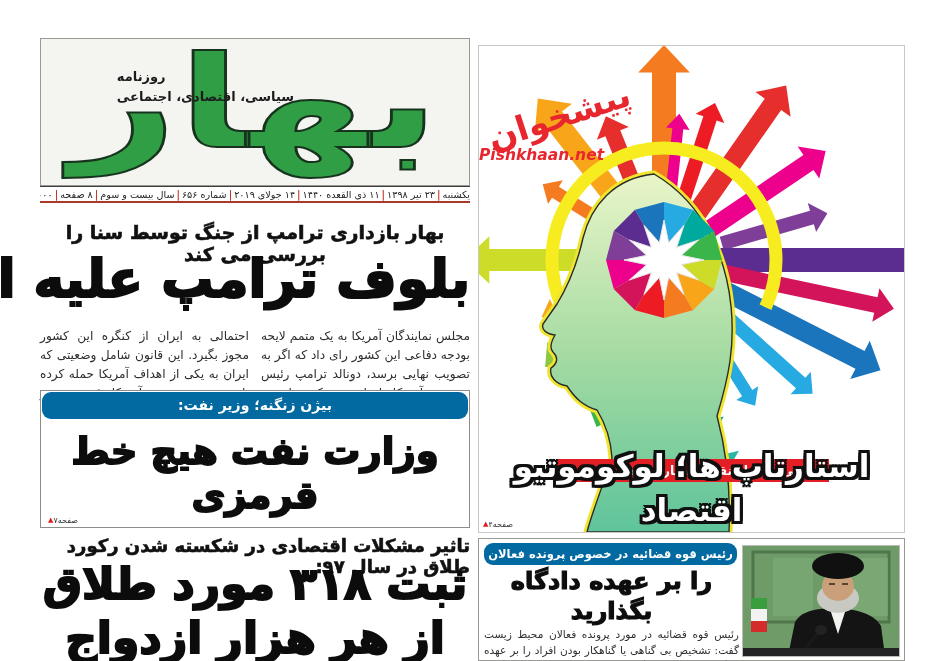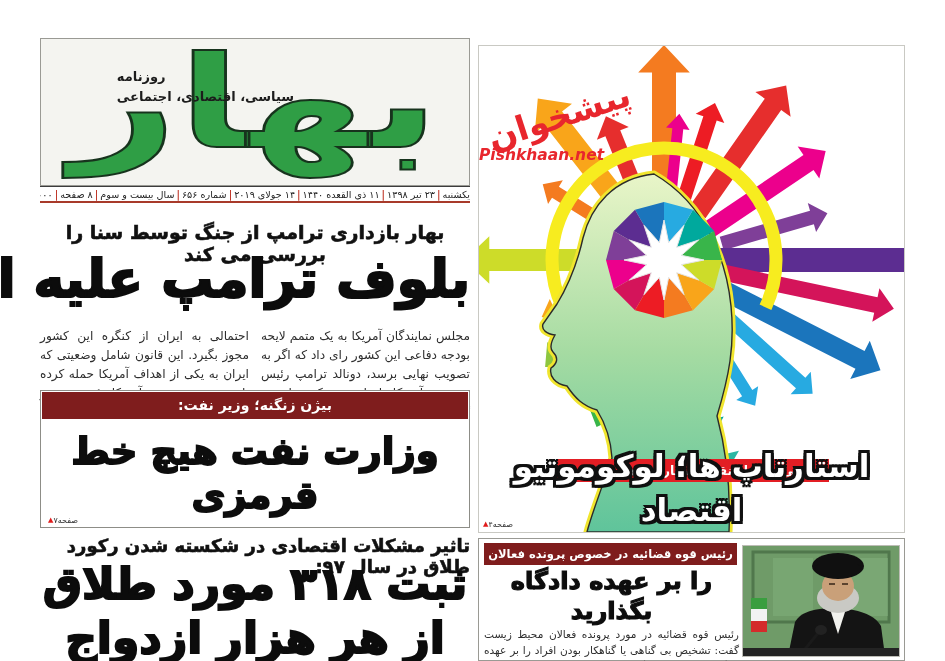--- a/index.html
+++ b/index.html
@@ -49,21 +49,21 @@
   }
   #lead-body .col{flex:1;}
   .page-ref{font-size:8px;color:#333;white-space:nowrap;}
   .page-ref .tri{color:#e01b1b;font-size:7px;vertical-align:1px;}
 
   #oil-box{
     left:40px;top:390px;width:430px;height:138px;
     border:1px solid #8d8d87;box-sizing:border-box;background:#fff;
   }
   .green-bar{
-    background:#7f1d1d;color:#fff;text-align:center;font-weight:bold;
+    background:#0369a1;color:#fff;text-align:center;font-weight:bold;border-radius:9px;
   }
   #oil-bar{height:27px;line-height:27px;font-size:14px;margin:1px;}
   #oil-headline{
     margin-top:11px;text-align:center;font-size:37px;font-weight:bold;
     color:#0d0d0d;line-height:1.18;-webkit-text-stroke:1.8px #0d0d0d;
   }
   #oil-page-ref{position:absolute;left:7px;bottom:2px;}
 
   #divorce-kicker{
     left:40px;top:535px;width:430px;text-align:right;

